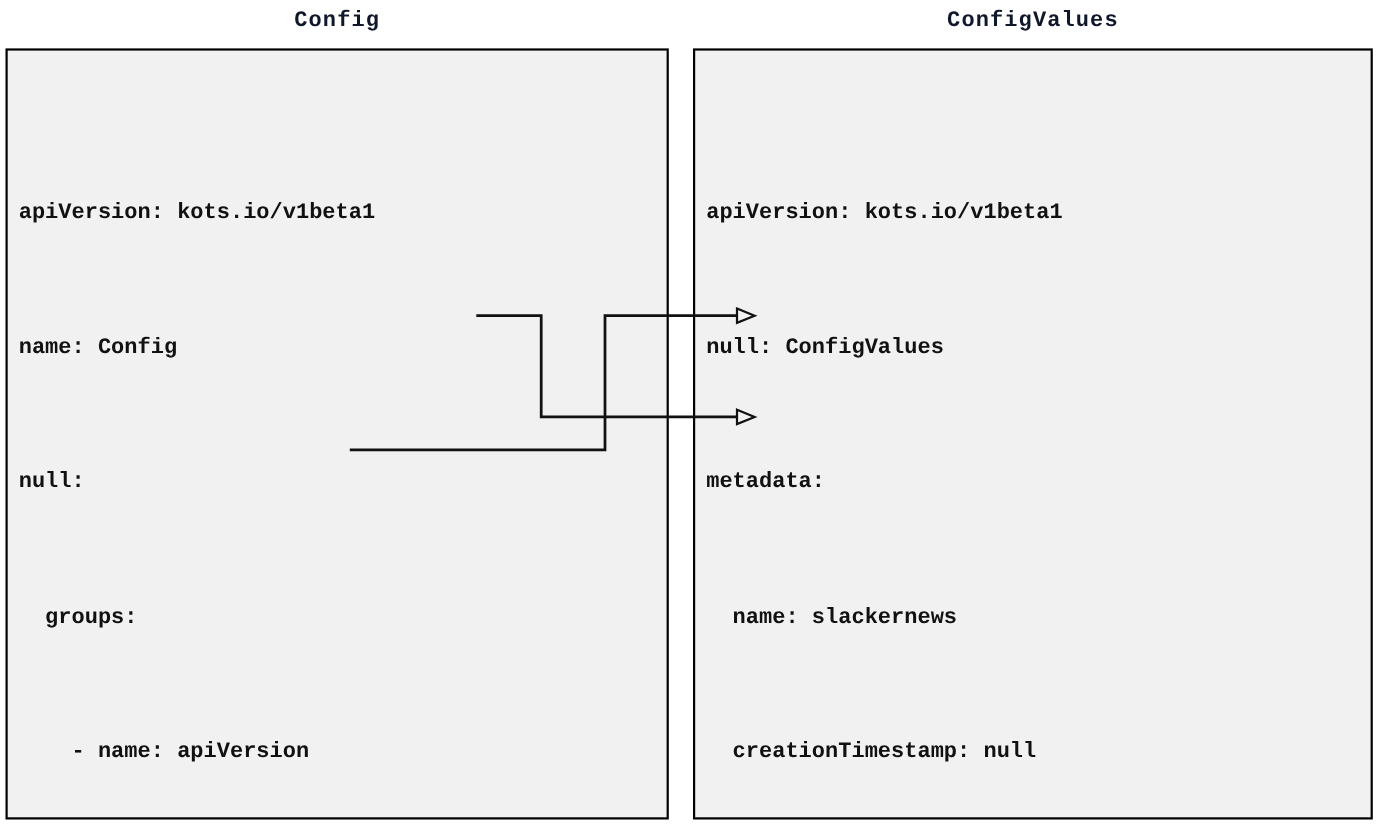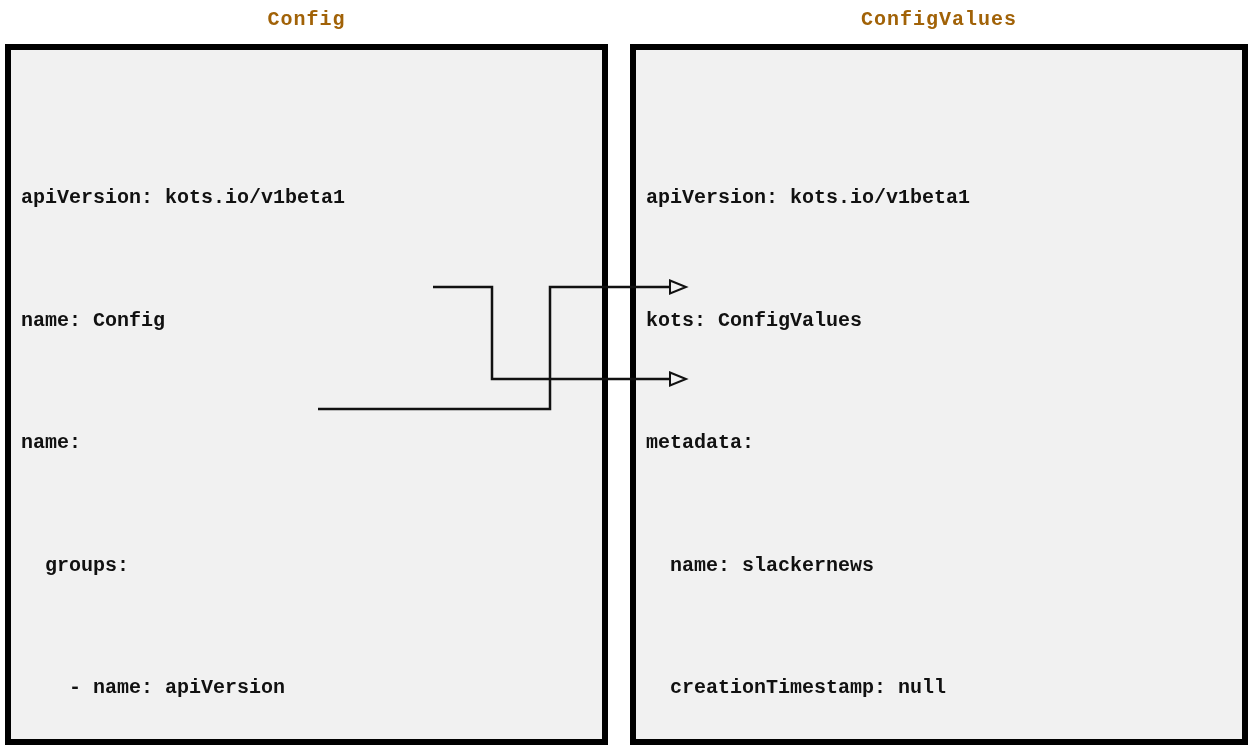--- a/index.html
+++ b/index.html
@@ -15,31 +15,31 @@
     background: #ffffff;
     overflow: hidden;
   }
   .panel-title {
     position: absolute;
     top: 4px;
     height: 32px;
     line-height: 32px;
     text-align: center;
     font: bold 20px/32px "Liberation Mono", monospace;
-    color: #a16207;
+    color: #0f172a;
     letter-spacing: 1px;
   }
   #title-config { left: 5px; width: 603px; }
   #title-configvalues { left: 630px; width: 618px; }
   .panel {
     position: absolute;
     top: 44px;
     height: 701px;
     background: #f1f1f1;
-    border: 6px solid #000000;
+    border: 2px solid #000000;
     box-sizing: border-box;
   }
   #panel-config { left: 5px; width: 603px; }
   #panel-configvalues { left: 630px; width: 618px; }
   .code {
     padding: 11px 0 0 10px;
     font: bold 20px "Liberation Mono", monospace;
     line-height: 30.6px;
     white-space: pre;
     color: #111111;
@@ -75,21 +75,21 @@
   <div class="panel-title" id="title-configvalues">ConfigValues</div>
 
   <div class="panel" id="panel-config">
     <div class="code">
       
     
         <div class="code-line">apiVersion: kots.io/v1beta1</div>
       
         <div class="code-line">name: Config</div>
       
-        <div class="code-line">name:</div>
+        <div class="code-line">null:</div>
       
         <div class="code-line">  groups:</div>
       
         <div class="code-line">    - name: apiVersion</div>
       
         
       
         
       
         
@@ -123,21 +123,21 @@
         
       </div>
   </div>
 
   <div class="panel" id="panel-configvalues">
     <div class="code">
       
     
         <div class="code-line">apiVersion: kots.io/v1beta1</div>
       
-        <div class="code-line">kots: ConfigValues</div>
+        <div class="code-line">null: ConfigValues</div>
       
         <div class="code-line">metadata:</div>
       
         <div class="code-line">  name: slackernews</div>
       
         <div class="code-line">  creationTimestamp: null</div>
       
         
       
         

